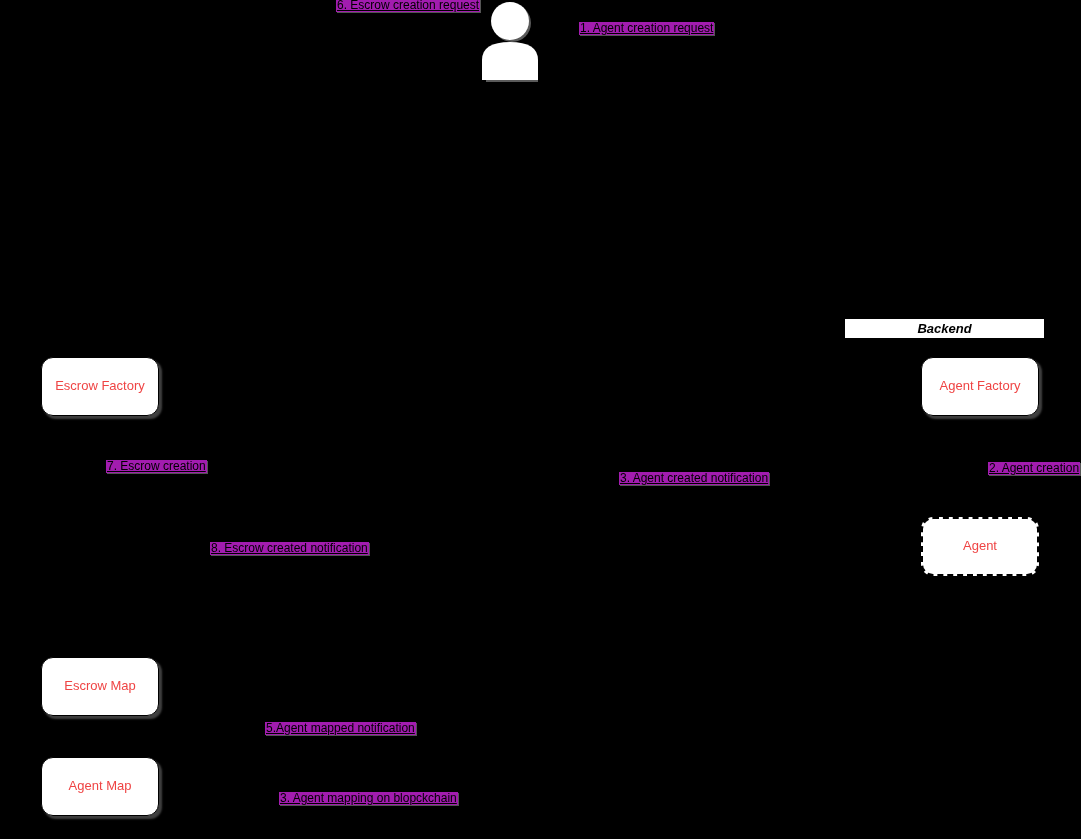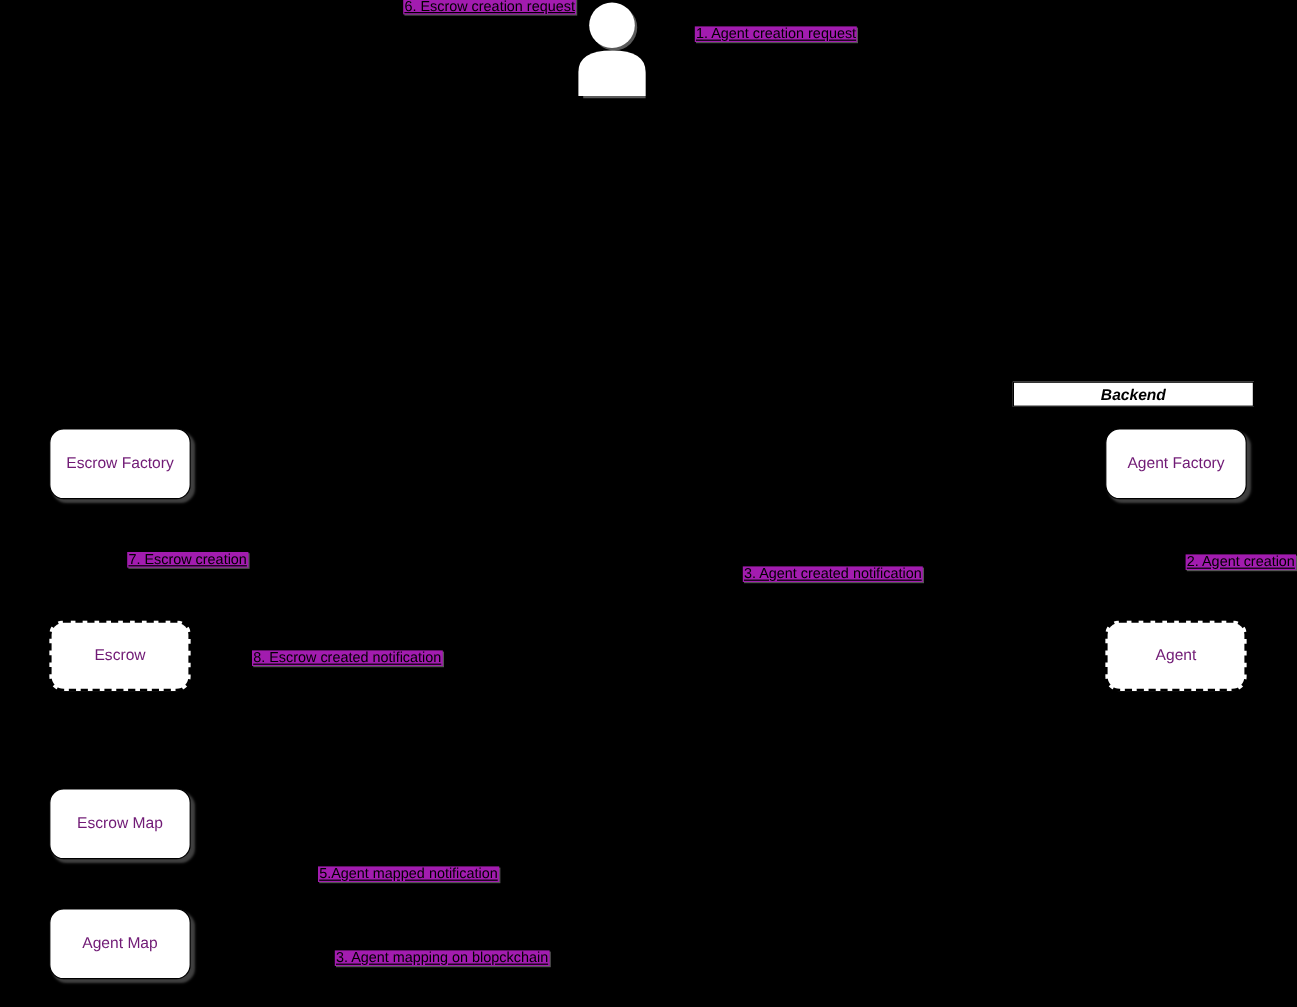--- a/index.html
+++ b/index.html
@@ -44,21 +44,21 @@
     position: absolute;
     background: #ffffff;
     border: 1px solid #000000;
     border-radius: 12px;
     display: flex;
     align-items: center;
     justify-content: center;
     font-size: 13px;
     line-height: 1.15;
     text-align: center;
-    color: #701a75;
+    color: #ef4444;
     box-shadow: 3px 3px 2px 0 rgba(80,80,80,0.8);
   }
   .node.dashed {
     border-style: dashed;
     border-width: 2px;
     box-shadow: none;
   }
 
   
   .edge-label {
@@ -101,23 +101,20 @@
         <circle cx="32" cy="21" r="19"></circle>
         <path d="M4 80 L4 60 Q4 42 32 42 Q60 42 60 60 L60 80 Z"></path>
       </g>
     </svg>
   </div>
 
   <div class="node" style="left:41px; top:357px; width:118px; height:59px;">
     <span>Escrow Factory</span>
   </div>
 
-  <div class="node dashed" style="left:41px; top:517px; width:118px; height:59px;">
-    <span>Escrow</span>
-  </div>
 
   <div class="node" style="left:41px; top:657px; width:118px; height:59px;text-align:right;">
     <span>Escrow Map</span>
   </div>
 
   <div class="node" style="left:41px; top:757px; width:118px; height:59px;">
     <span>Agent Map</span>
   </div>
 
   <div class="node" style="left:921px; top:357px; width:118px; height:59px;">

